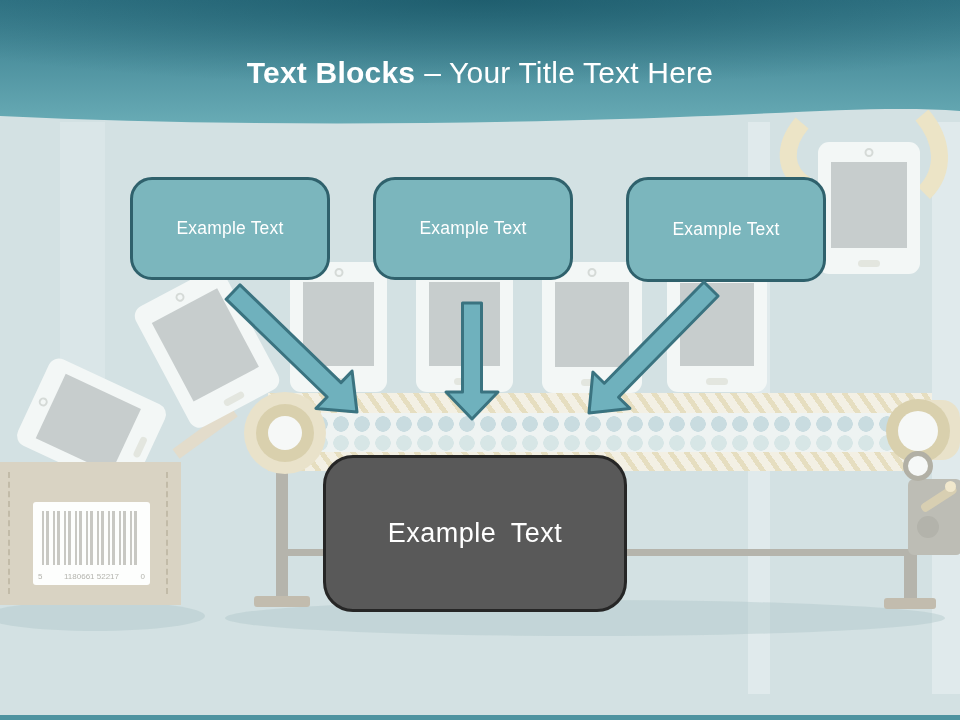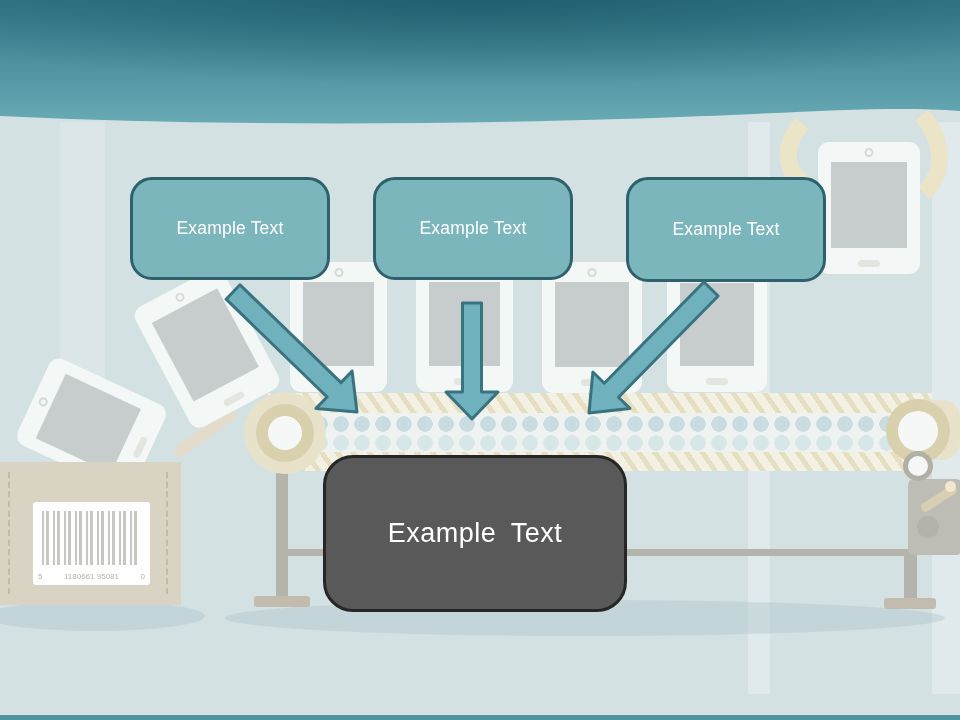--- a/index.html
+++ b/index.html
@@ -94,21 +94,21 @@
     <div class="home"></div>
   </div>
 
   <div class="abs" id="cardboard" style="left:0;top:462px;width:181px;height:143px;">
     <div class="abs boxdash" style="left:8px;top:10px;height:122px;"></div>
     <div class="abs boxdash" style="left:166px;top:10px;height:122px;"></div>
     <div class="abs" id="barcode" style="left:33px;top:40px;width:117px;height:83px;">
       <div id="barcode-bars"></div>
       <div id="barcode-digits">
         <span>5</span>
-        <span>1180661  95081</span>
+        <span>1180661  52217</span>
         <span>0</span>
       </div>
     </div>
   </div>
 
   <div class="tab" style="left:157px;top:280px;width:100px;height:136px;transform:rotate(-28deg);">
     <div class="scr"></div>
     <div class="cam"></div>
     <div class="home"></div>
   </div>
@@ -190,15 +190,18 @@
         <stop offset="100%" stop-color="#68abb5"></stop>
       </linearGradient>
       <radialGradient id="hr" cx="50%" cy="0%" r="70%">
         <stop offset="0%" stop-color="#0d4858" stop-opacity="0.55"></stop>
         <stop offset="100%" stop-color="#0d4858" stop-opacity="0"></stop>
       </radialGradient>
     </defs>
     <path d="M0,0 H960 V111 C880,105 790,114 620,119 C430,125 210,126 0,116 Z" fill="url(#hg)"></path>
     <path d="M0,0 H960 V111 C880,105 790,114 620,119 C430,125 210,126 0,116 Z" fill="url(#hr)"></path>
   </svg>
+  <div id="title">
+    <span class="t-bold">Text Blocks</span><span class="t-rest">– Your Title Text Here</span>
+  </div>
 
   <div id="bottom-bar"></div>
 </div>
 
 </body></html>

